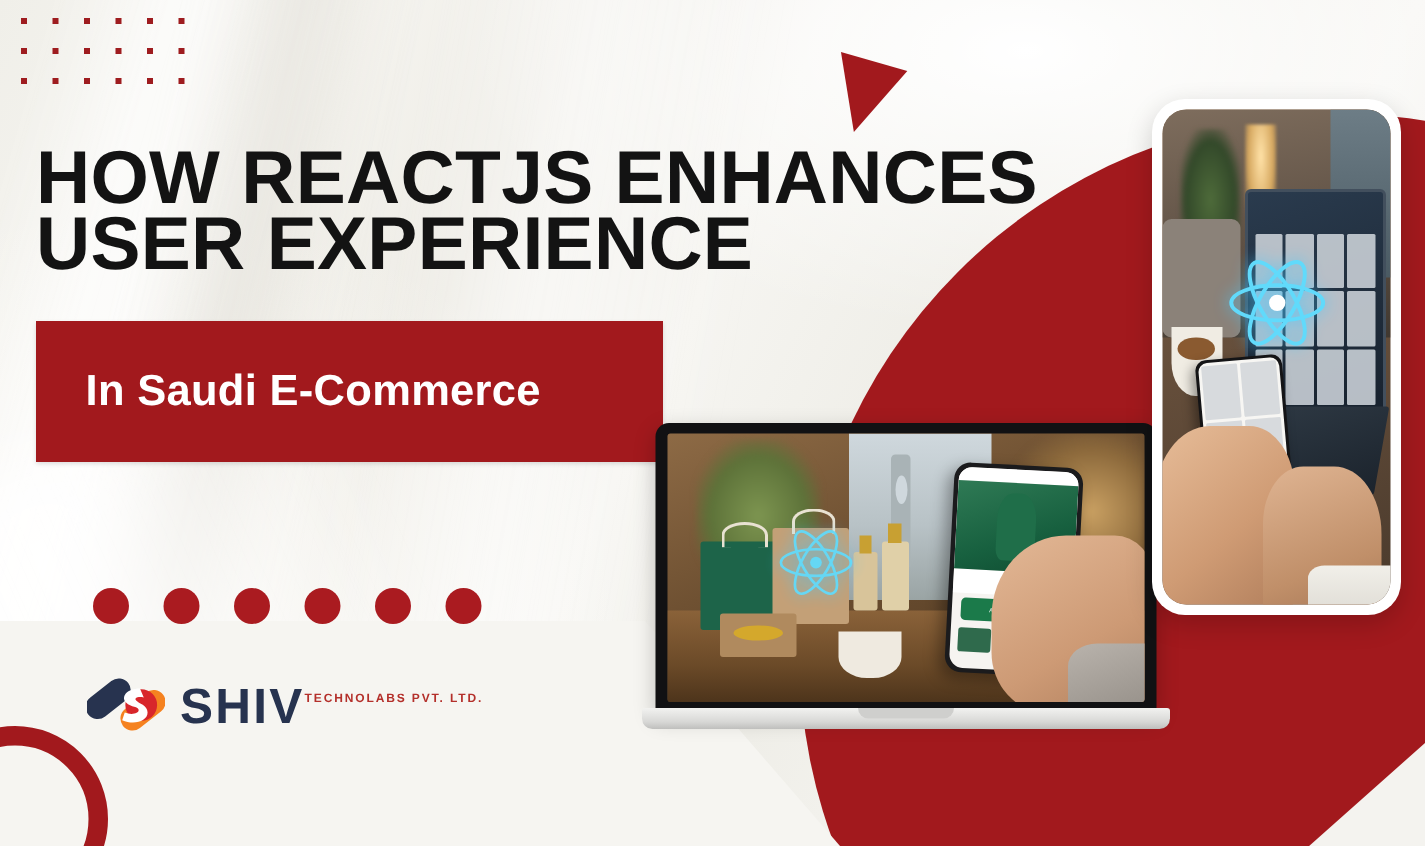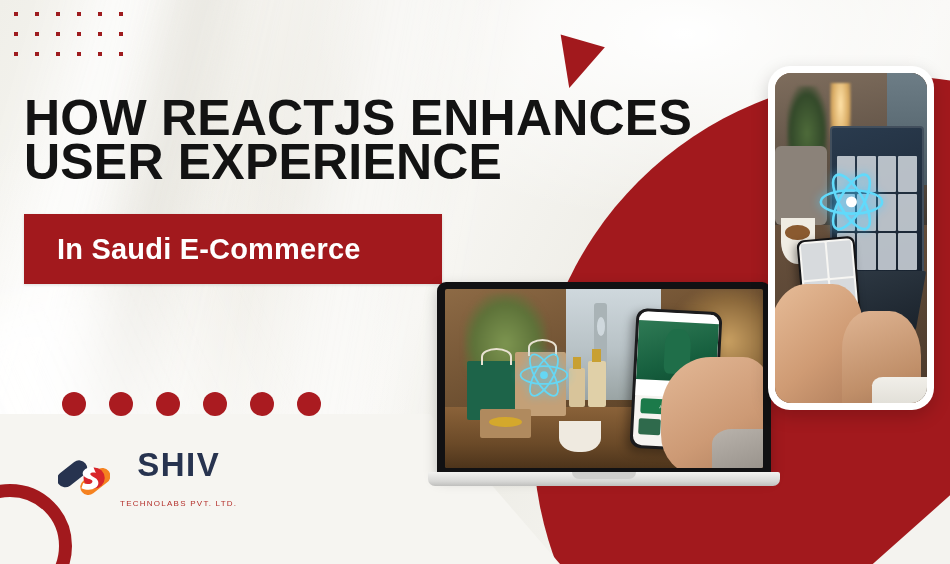--- a/index.html
+++ b/index.html
@@ -69,21 +69,21 @@
   .circle-row{position:absolute;left:62px;top:392px;display:flex;gap:23px;}
   .circle-row i{width:24px;height:24px;border-radius:50%;background:#AA1B20;display:block;}
 
   
   .headline{
     position:absolute;left:24px;top:96px;width:690px;
     font-size:50px;line-height:44px;font-weight:bold;letter-spacing:.2px;
     color:#131313;text-transform:uppercase;
   }
   .sub-banner{
-    position:absolute;left:24px;top:214px;width:418px;height:70px;
+    position:absolute;left:24px;top:214px;width:418px;height:94px;
     background:#A2191D;display:flex;align-items:center;
     box-shadow:0 1px 3px rgba(0,0,0,.13);
   }
   .sub-banner span{
     color:#ffffff;font-size:29px;font-weight:bold;padding-left:33px;letter-spacing:.2px;
   }
 
   
   .laptop{position:absolute;left:428px;top:282px;width:352px;height:216px;}
   .laptop-lid{
@@ -205,23 +205,23 @@
     border-radius:34% 40% 22% 18%;}
   .pi-cuff{position:absolute;right:-4%;bottom:-6%;width:40%;height:14%;
     background:linear-gradient(180deg,#f1efe9,#d7d4cc);border-radius:18% 8% 4% 22%;}
   .pi-react{position:absolute;left:26%;top:26%;width:48%;height:26%;}
 
   .react-glow{filter:drop-shadow(0 0 5px rgba(70,200,255,.95));}
 
   
   .logo{position:absolute;left:58px;top:448px;display:flex;align-items:center;gap:10px;}
   .logo-mark{position:relative;width:52px;height:44px;}
-  .logo-text{display:flex;flex-direction:column;line-height:1;align-items:center;}
+  .logo-text{display:flex;line-height:1;}
   .logo-shiv{font-size:33px;font-weight:bold;color:#27334f;letter-spacing:1.5px;}
-  .logo-sub{font-size:8px;font-weight:normal;color:#B4302B;letter-spacing:1.25px;margin-top:19px;}
+  .logo-sub{font-size:8px;font-weight:bold;color:#B4302B;letter-spacing:1.25px;margin-top:8px;}
 </style>
 </head>
 <body>
 
 <div class="banner">
 
   <div class="streak s1"></div>
   <div class="streak s2"></div>
   <div class="streak s3"></div>
   <div class="streak s4"></div>

